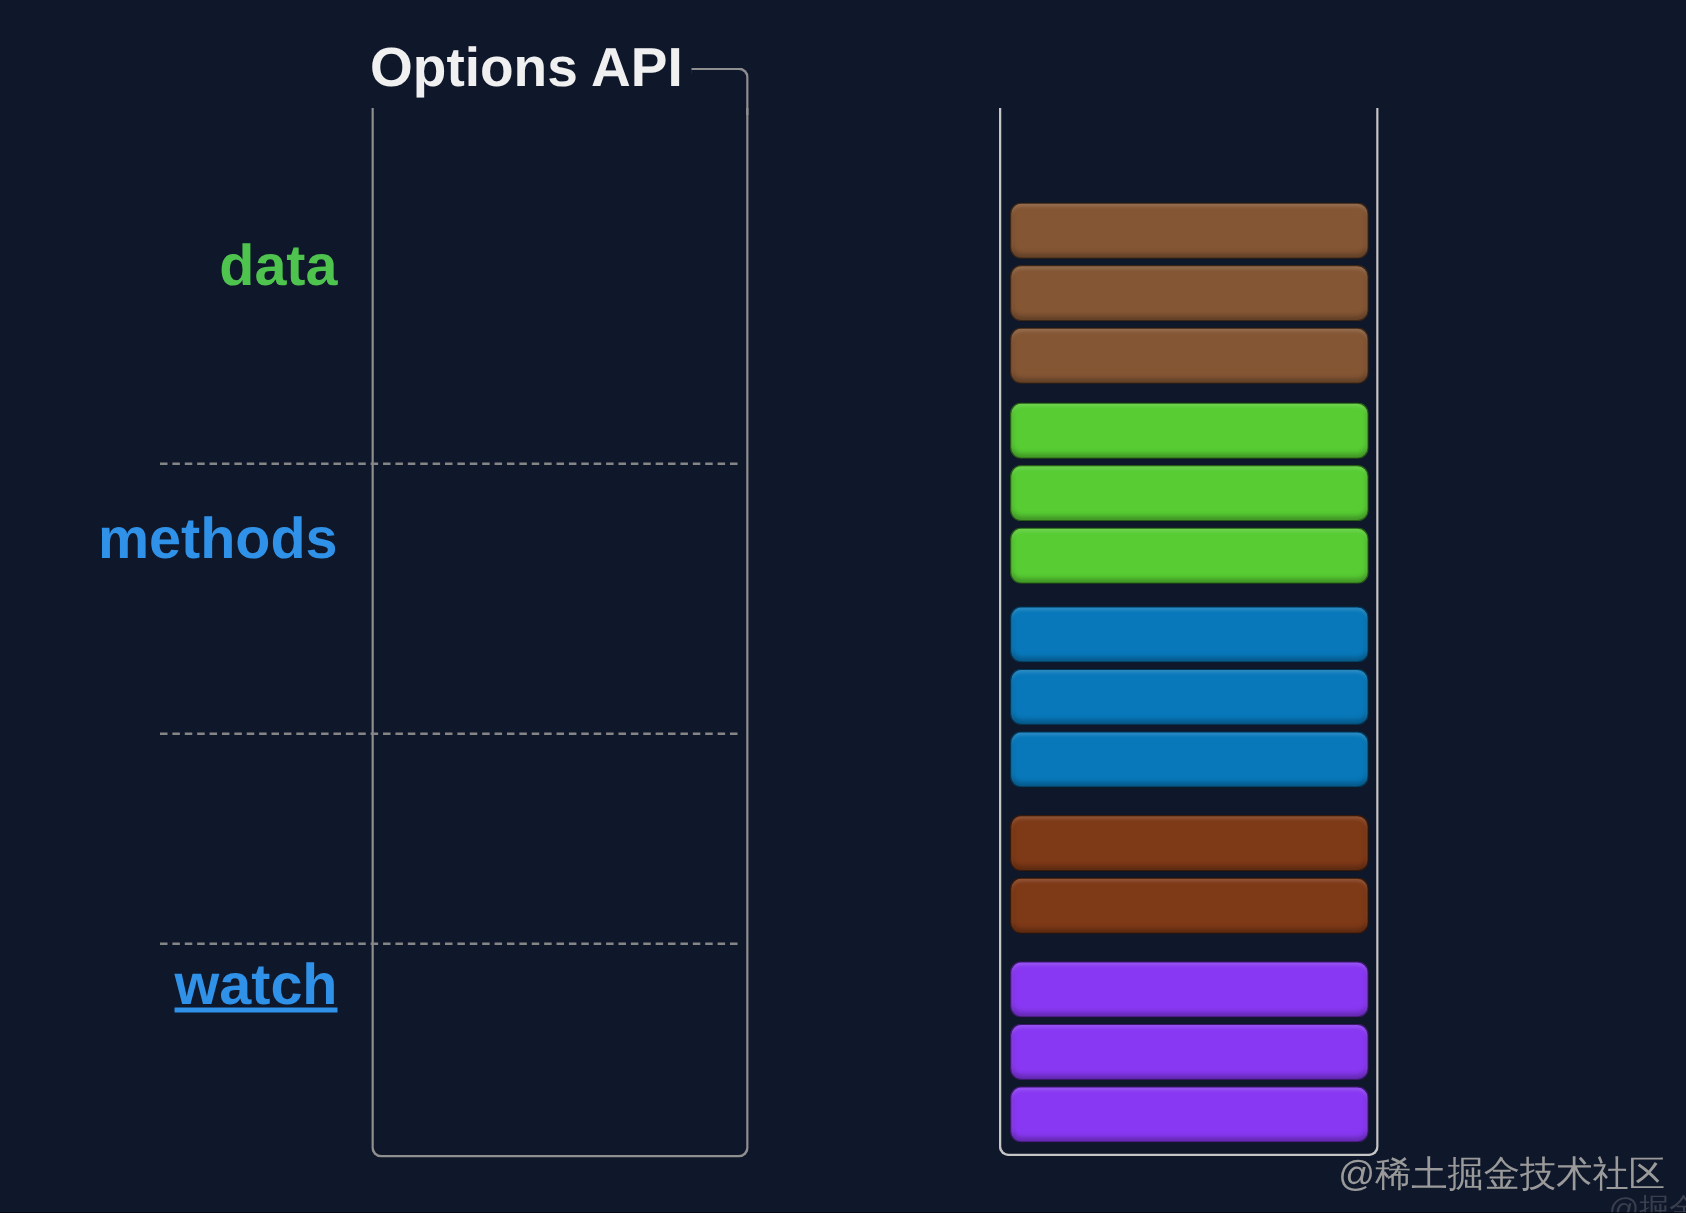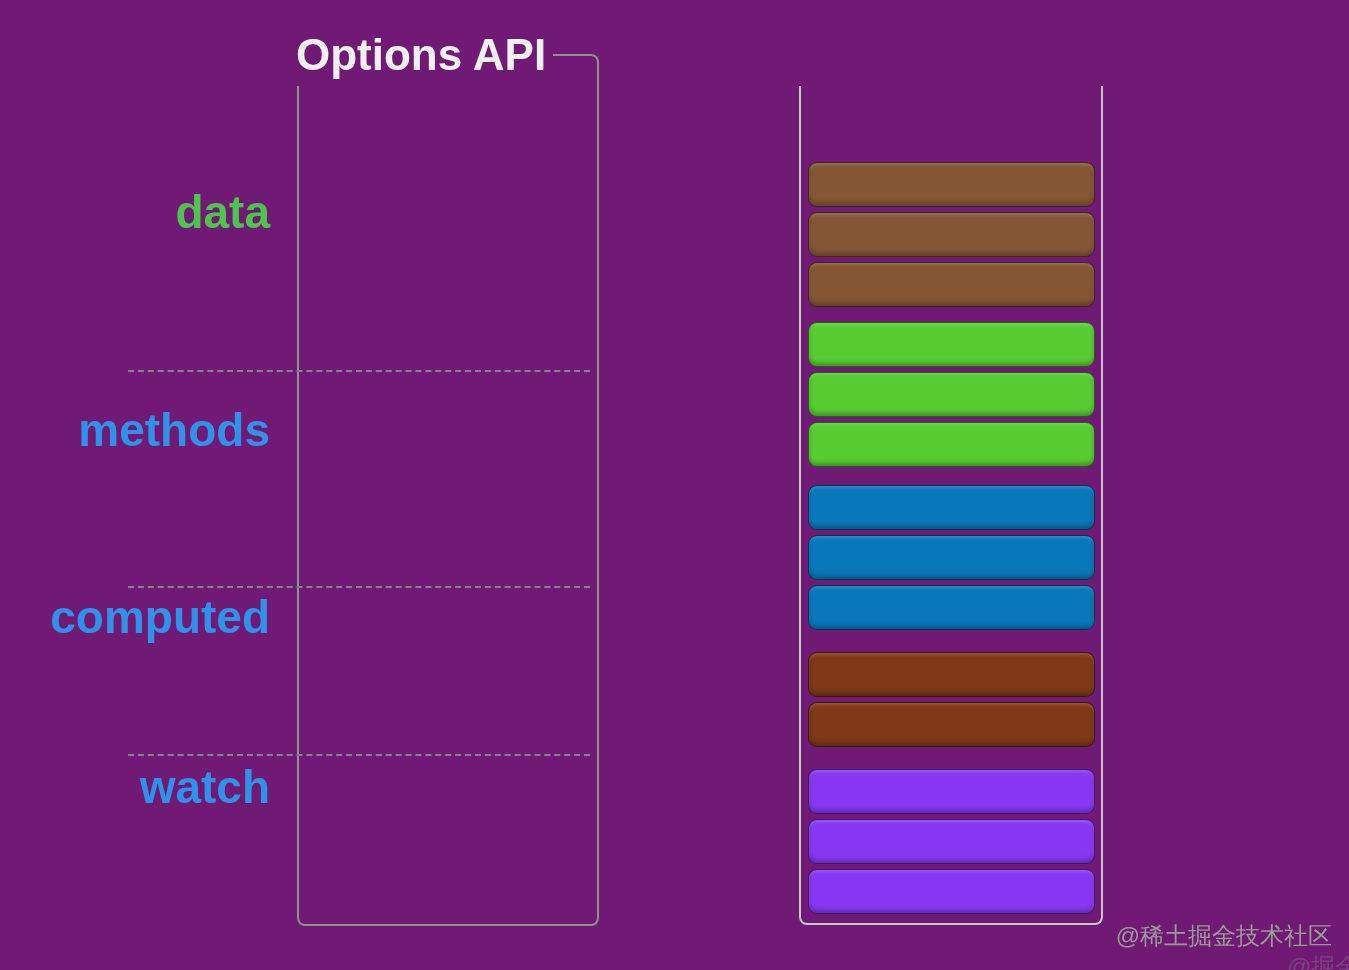--- a/index.html
+++ b/index.html
@@ -1,17 +1,17 @@
 <!DOCTYPE html>
 <html><head>
 <meta charset="utf-8">
 <style>
   html,body{margin:0;padding:0;background:#000;}
   .page{
-    position:relative;width:1349px;height:970px;background:#701a75;
+    position:relative;width:1349px;height:970px;background:#0f172a;
     overflow:hidden;font-family:"Liberation Sans",sans-serif;
   }
   .title{
     position:absolute;color:#f0f0f0;font-size:44px;font-weight:600;
     letter-spacing:0px;white-space:nowrap;
   }
   .title-left{left:296px;top:30px;}
   .title-right{left:726px;top:30px;width:450px;text-align:center;}
   
   .connector{
@@ -44,40 +44,39 @@
   }
   .sep0{top:370px;} .sep1{top:586px;} .sep2{top:754px;}
   .bar{
     position:absolute;left:808px;width:287px;height:45px;
     border-radius:9px;border:1px solid rgba(0,0,0,0.55);
     box-shadow:inset 0 2px 3px rgba(255,255,255,0.16), inset 0 -3px 4px rgba(0,0,0,0.28);
     box-sizing:border-box;
   }
   .watermark{
     position:absolute;left:1040px;top:920px;width:292px;text-align:right;
-    font-size:24px;color:#9a9a9a;white-space:nowrap;
+    font-size:29px;color:#9a9a9a;white-space:nowrap;
   }
   .watermark-partial{
     position:absolute;left:1287px;top:951px;font-size:24px;color:#9a9a9a;
     opacity:0.30;white-space:nowrap;
   }
 </style>
 </head>
 <body>
 
 <div class="page">
 
   <div class="title title-left">Options API</div>
   <div class="connector"></div>
   <div class="options-box"></div>
 
   <div class="side-label lbl1" style="color: rgb(47, 146, 232);">methods</div>
   <div class="side-label lbl0" style="color: rgb(78, 196, 78);">data</div>
-  <div class="side-label lbl2" style="color: rgb(47, 146, 232);">computed</div>
-  <div class="side-label lbl3" style="color: rgb(47, 146, 232);">watch</div>
+  <div class="side-label lbl3" style="color: rgb(47, 146, 232); text-decoration: underline;">watch</div>
 
   <div class="sep sep0"></div>
   <div class="sep sep1"></div>
   <div class="sep sep2"></div>
 
   <div class="composition-box"></div>
   <div id="bar-stack">
       <div class="bar" style="top: 162px; height: 45px; background: rgb(132, 86, 52);"></div>
       <div class="bar" style="top: 212px; height: 45px; background: rgb(132, 86, 52);"></div>
       <div class="bar" style="top: 262px; height: 45px; background: rgb(132, 86, 52);"></div>

